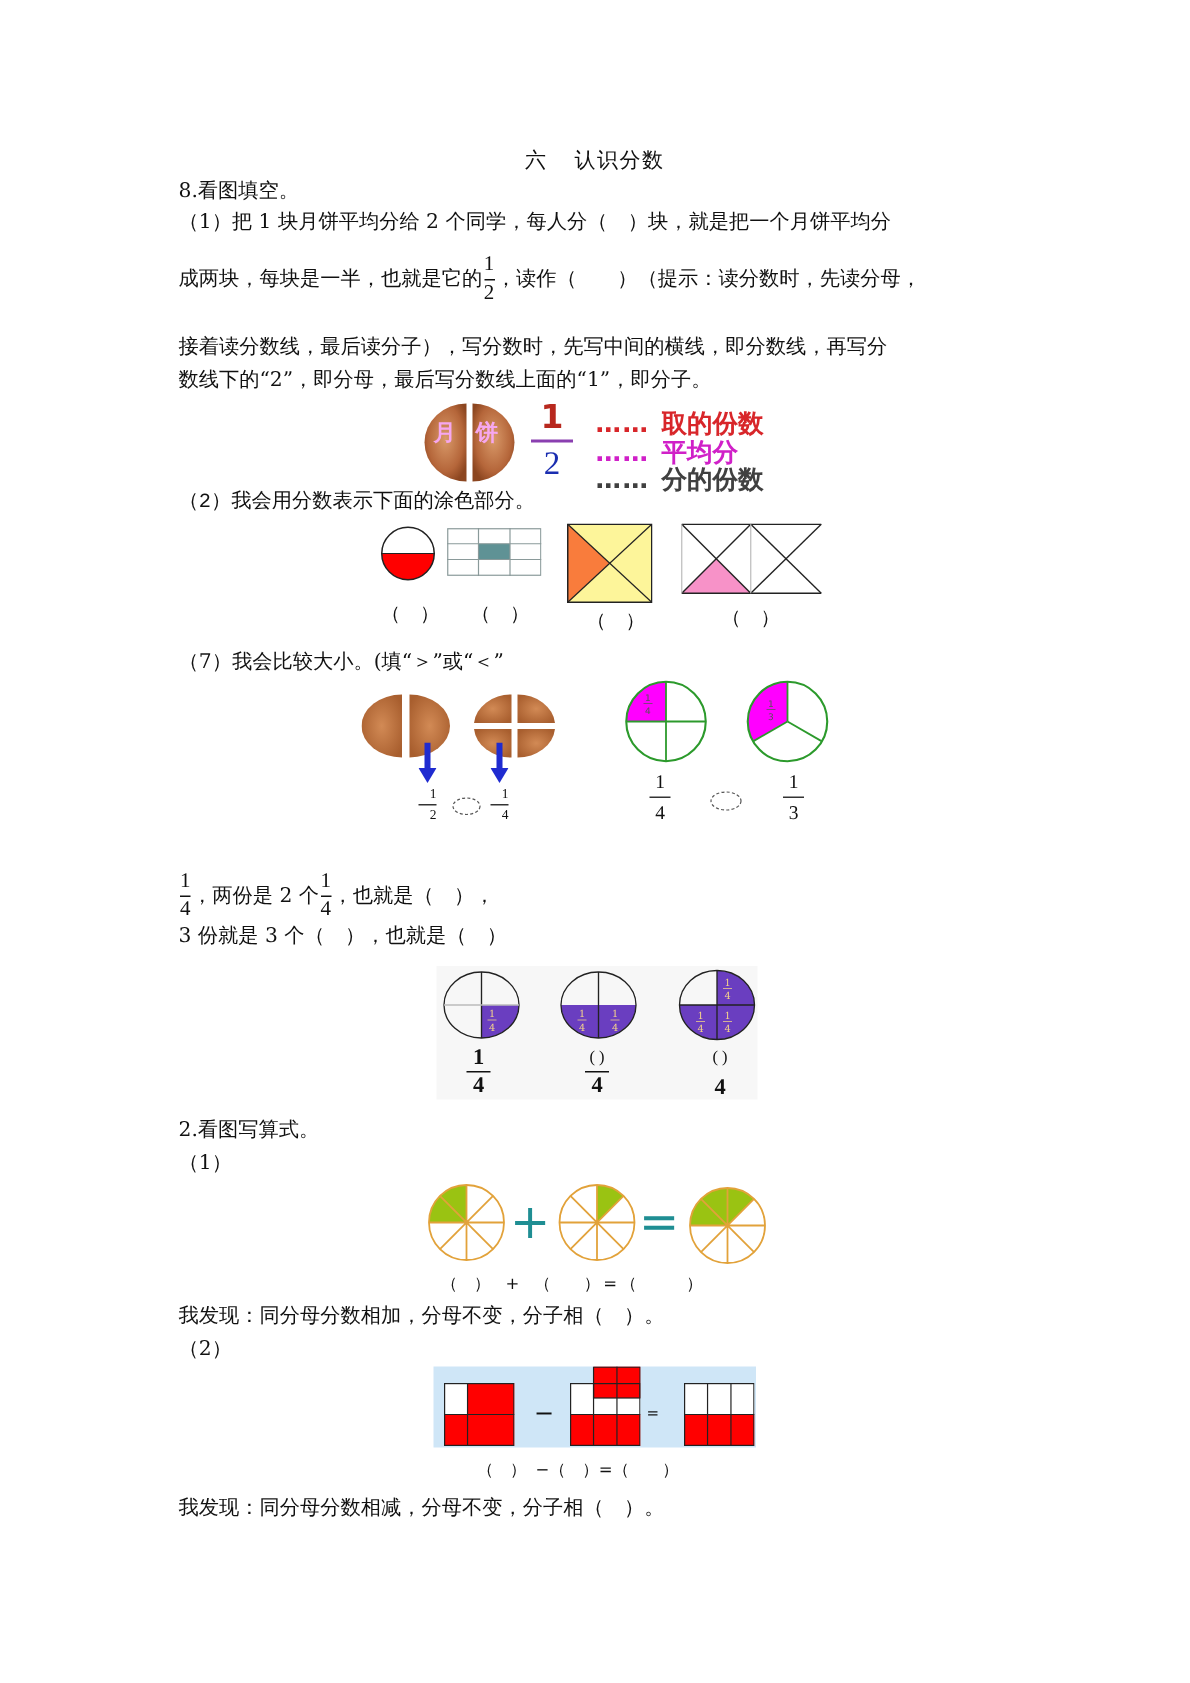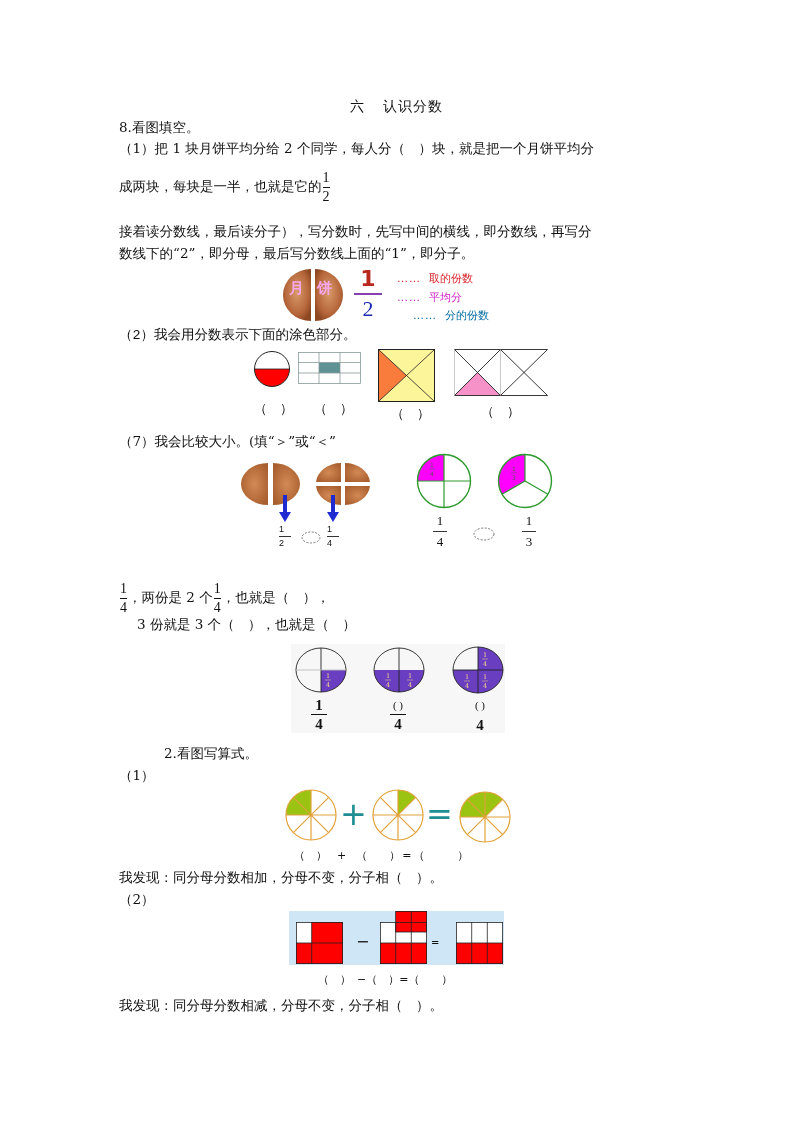--- a/index.html
+++ b/index.html
@@ -9,39 +9,39 @@
       color: #111; font-size: 13.5px;
     }
     .abs { position: absolute; }
     .line { position: absolute; white-space: nowrap; font-size: 13.5px; line-height: 20px; }
     .title { position: absolute; left: 0; width: 793px; top: 98px; text-align: center; font-size: 14px; letter-spacing: 1px; }
     .title .sp { display: inline-block; width: 18px; }
     .frac-inline { display: inline-block; vertical-align: middle; text-align: center; font-family: "Liberation Serif", serif; line-height: 1; margin: 0 1px; }
     .frac-inline .num { display: block; font-size: 14px; padding-bottom: 2px; border-bottom: 1px solid #111; }
     .frac-inline .den { display: block; font-size: 14px; padding-top: 2px; }
     .label { position: absolute; font-size: 13px; color: #111; white-space: nowrap; font-family: "DejaVu Sans", sans-serif; }
-    .legend-row { position: absolute; font-family: "DejaVu Sans", sans-serif; font-weight: normal; font-size: 11px; white-space: nowrap; }
+    .legend-row { position: absolute; font-family: "DejaVu Sans", sans-serif; font-weight: bold; font-size: 17px; white-space: nowrap; }
     .dots { letter-spacing: 1px; margin-right: 8px; }
     .big-frac { position: absolute; text-align: center; font-family: "Liberation Serif", serif; }
-    .small-frac { position: absolute; text-align: left; font-family: Liberation Sans, sans-serif; font-size: 9px; line-height: 11px; }
+    .small-frac { position: absolute; text-align: right; font-family: Liberation Serif, serif; font-size: 9px; line-height: 11px; }
     .small-frac .bar { display: block; border-top: 1px solid #333; margin: 1px 0; }
     svg { display: block; }
   </style>
 </head>
 <body>
 
 <div class="title">
   <span>六</span><span class="sp"></span><span>认识分数</span>
 </div>
 
 <div class="line" style="left:119px; top:117px;">8.看图填空。</div>
 
 <div class="line" style="left:119px; top:138px;">（1）把 1 块月饼平均分给 2 个同学，每人分（　）块，就是把一个月饼平均分</div>
 <div class="line" style="left:119px; top:166px; line-height:40px;">
-  <span>成两块，每块是一半，也就是它的</span><span class="frac-inline"><span class="num">1</span><span class="den">2</span></span>
+  <span>成两块，每块是一半，也就是它的</span><span class="frac-inline"><span class="num">1</span><span class="den">2</span></span><span>，读作（　　）（提示：读分数时，先读分母，</span>
 </div>
 <div class="line" style="left:119px; top:221px;">接着读分数线，最后读分子），写分数时，先写中间的横线，即分数线，再写分</div>
 <div class="line" style="left:119px; top:243px;">数线下的“2”，即分母，最后写分数线上面的“1”，即分子。</div>
 
 <div class="abs" style="left:281px; top:267px;">
   <svg width="64" height="56" viewBox="0 0 64 56">
     <defs>
       <radialGradient id="mc" cx="50%" cy="45%" r="60%">
         <stop offset="0%" stop-color="#d99a6a"></stop>
         <stop offset="70%" stop-color="#b5663a"></stop>
@@ -56,21 +56,21 @@
 </div>
 
 <div class="big-frac" style="left:354px; top:267px; width:28px;">
   <div style="font-size:22px; color:#b8281e; font-family:'DejaVu Sans',sans-serif; font-weight:bold; line-height:24px;">1</div>
   <div style="border-top:2px solid #8a3fb0; margin:2px 0;"></div>
   <div style="font-size:22px; color:#1a2db0; line-height:24px;">2</div>
 </div>
 
 <div class="legend-row" style="left:397px; top:271px; color:#d8262a;"><span class="dots">……</span><span>取的份数</span></div>
 <div class="legend-row" style="left:397px; top:290px; color:#d020c8;"><span class="dots">……</span><span>平均分</span></div>
-<div class="legend-row" style="left:397px; top:308px; color:#0369a1;margin-left:16px;"><span class="dots">……</span><span>分的份数</span></div>
+<div class="legend-row" style="left:397px; top:308px; color:#404040;"><span class="dots">……</span><span>分的份数</span></div>
 
 <div class="line" style="left:119px; top:326px;font-family:Liberation Mono, monospace;">（2）我会用分数表示下面的涂色部分。</div>
 
 <div class="abs" style="left:253px; top:350px;">
   <svg width="38" height="38" viewBox="0 0 38 38">
     <path d="M1.5,19 A17.5,17.5 0 0 0 36.5,19 Z" fill="#ff0000"></path>
     <circle cx="19" cy="19" r="17.5" fill="none" stroke="#222" stroke-width="1"></circle>
     <line x1="1.5" y1="19" x2="36.5" y2="19" stroke="#222" stroke-width="0.8"></line>
   </svg>
 </div>
@@ -195,21 +195,21 @@
 </div>
 <div class="big-frac" style="left:522px; top:513px; width:14px; font-size:13px; line-height:16px;">
   <div>1</div>
     <div style="border-top:1px solid #333; margin:2px 0;"></div>
     <div>3</div>
 </div>
 
 <div class="line" style="left:119px; top:577px; line-height:40px;">
   <span class="frac-inline"><span class="num">1</span><span class="den">4</span></span><span>，两份是 2 个</span><span class="frac-inline"><span class="num">1</span><span class="den">4</span></span><span>，也就是（　），</span>
 </div>
-<div class="line" style="left:137px; top:614px;">3 份就是 3 个（　），也就是（　）</div>
+<div class="line" style="left:119px; top:614px;">3 份就是 3 个（　），也就是（　）</div>
 
 <div class="abs" style="left:291px; top:644px; width:214px; height:89px; background:#f7f7f7;"></div>
 <div class="abs" style="left:295px; top:647px;">
   <svg width="52" height="46" viewBox="0 0 52 46">
     <path d="M26,23 L51,23 A25,22 0 0 1 26,45 Z" fill="#6a3ec0"></path>
     <ellipse cx="26" cy="23" rx="25" ry="22" fill="none" stroke="#222" stroke-width="0.9"></ellipse>
     <line x1="26" y1="1" x2="26" y2="45" stroke="#222" stroke-width="0.9"></line>
     <line x1="1" y1="23" x2="51" y2="23" stroke="#bbb" stroke-width="0.9"></line>
     <text x="33" y="31" font-size="6.5" fill="#f6d48a" text-anchor="middle" font-family="DejaVu Serif, serif">1</text>
     <line x1="30" y1="33" x2="36" y2="33" stroke="#f6d48a" stroke-width="0.5"></line>
@@ -259,21 +259,21 @@
   <div style="font-weight:normal; font-size:11px;">( )</div>
     <div style="border-top:1.5px solid #111; margin:1px 2px;"></div>
     <div style="font-size:15px;">4</div>
 </div>
 <div class="big-frac" style="left:470px; top:697px; width:20px; font-weight:bold; font-size:13px; line-height:16px;">
   <div style="font-weight:normal; font-size:11px;">( )</div>
     <div style="margin:1px 0; height:1.5px;"></div>
     <div style="font-size:15px;">4</div>
 </div>
 
-<div class="line" style="left:119px; top:743px;margin-left:45px;">2.看图写算式。</div>
+<div class="line" style="left:119px; top:743px;">2.看图写算式。</div>
 <div class="line" style="left:119px; top:765px;">（1）</div>
 
 <div class="abs" style="left:284px; top:788px;">
   <svg width="54" height="54" viewBox="0 0 54 54">
     <path d="M27,27 L27,2 A25,25 0 0 0 2,27 Z" fill="#9ac312"></path>
     <g stroke="#e2a23a" stroke-width="1.2" fill="none">
       <circle cx="27" cy="27" r="25"></circle>
       <line x1="27" y1="2" x2="27" y2="52"></line>
       <line x1="2" y1="27" x2="52" y2="27"></line>
       <line x1="9.3" y1="9.3" x2="44.7" y2="44.7"></line>

